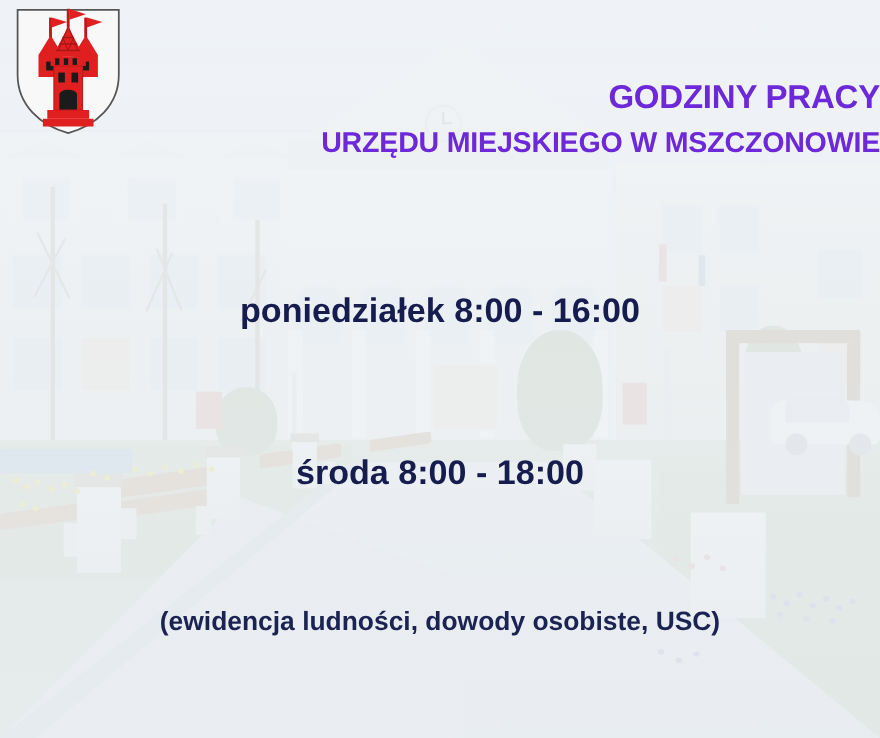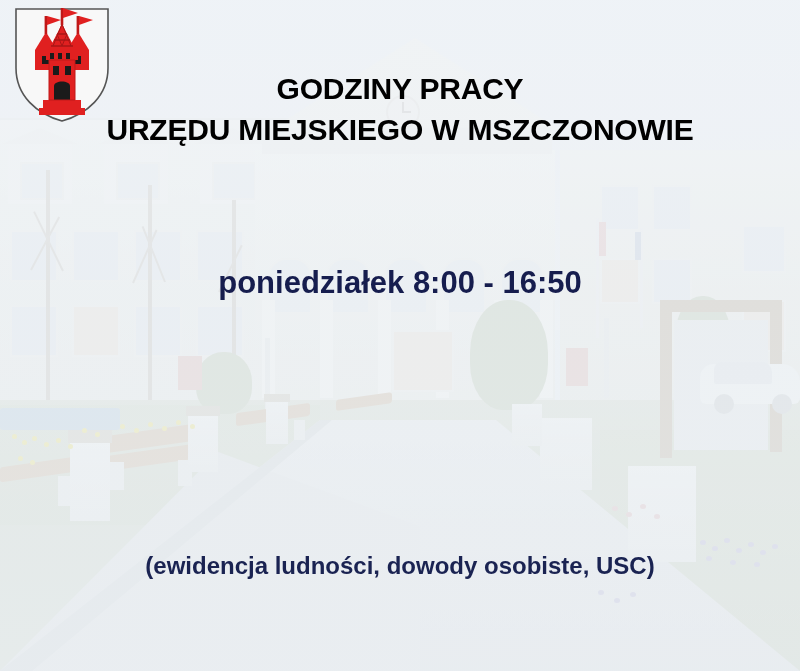--- a/index.html
+++ b/index.html
@@ -101,28 +101,28 @@
 
   
   .content{position:absolute;inset:0;}
 
   
   .crest{position:absolute;left:13px;top:6px;width:98px;height:118px;}
   .crest svg{display:block;}
 
   .title{
     position:absolute;left:0;top:68px;width:800px;
-    text-align:center;
-    color:#000000;
+    text-align:right;
+    color:#6d28d9;
     font-weight:bold;
     font-size:30px;
     line-height:41px;
     letter-spacing:-0.2px;
   }
-  .title .l2{font-size:30px;display:block;}
+  .title .l2{font-size:26px;display:block;}
 
   .hours{
     position:absolute;left:0;top:160px;width:800px;
     text-align:center;
     color:#161d4e;
     font-weight:bold;
     font-size:31px;
     line-height:49px;
     white-space:pre;
   }
@@ -339,21 +339,22 @@
         <path d="M36 54 H62 V94 H36 Z" fill="none" stroke="#c01818" stroke-width="1"></path>
       </svg>
     </div>
 
     <div class="title">
       <span>GODZINY PRACY</span>
       <span class="l2">URZĘDU MIEJSKIEGO W MSZCZONOWIE</span>
     </div>
 
     <div class="hours">
-      <div>poniedziałek 8:00 - 16:50</div>
+      <div>poniedziałek 8:00 - 16:00</div>
+      <div>środa 8:00 - 18:00</div>
       
       
     </div>
 
     <div class="footer">
       <div>(ewidencja ludności, dowody osobiste, USC)</div>
       
       
     </div>
 

